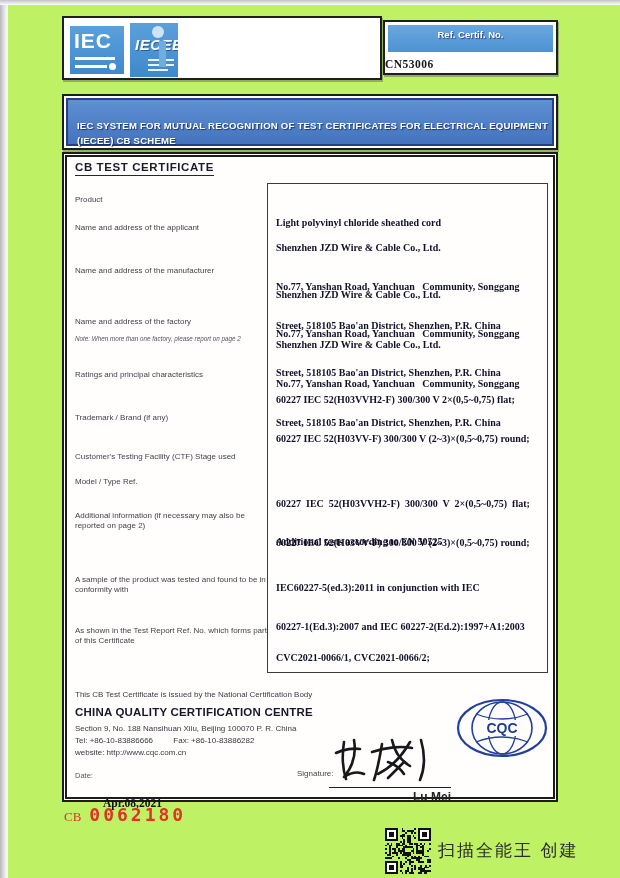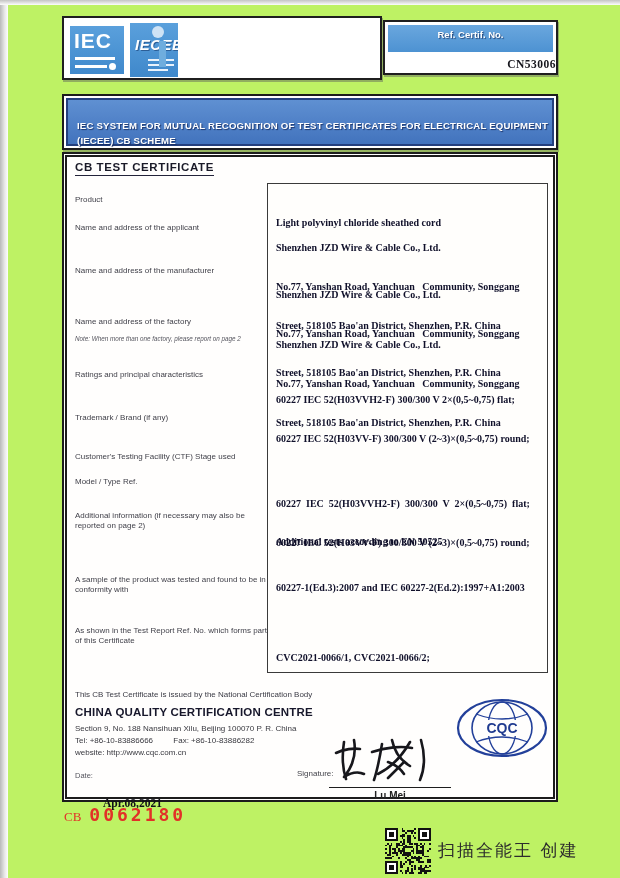--- a/index.html
+++ b/index.html
@@ -45,21 +45,21 @@
   .ref-box {
     position:absolute; left:383px; top:20px; width:175px; height:55px;
     background:#fff; border:2px solid #1f1f1f;
     box-shadow:1px 2px 0 rgba(90,90,90,.45);
   }
   .ref-label {
     margin:3px; height:27px; background:linear-gradient(180deg,#6aa7de,#4d92d2);
     color:#fff; font-size:9.5px; font-weight:bold; text-align:center; line-height:19px;
     text-shadow:1px 1px 1px rgba(30,60,110,.9);
   }
-  .ref-value { text-align:right; margin-top:6px; font-family:"Liberation Serif","DejaVu Serif",serif;
+  .ref-value { text-align:left; margin-top:6px; font-family:"Liberation Serif","DejaVu Serif",serif;
     font-size:11.5px; font-weight:bold; color:#16161d; letter-spacing:.5px; }
 
   
   .banner-wrap {
     position:absolute; left:62px; top:94px; width:496px; height:56px;
     border:2px solid #1d1d1d; background:#fff; padding:2px;
     box-shadow:1px 2px 0 rgba(90,90,90,.4);
   }
   .banner {
     width:100%; height:100%; background:linear-gradient(180deg,#5f90d2,#4273bd);
@@ -92,22 +92,22 @@
   .ncb-name { position:absolute; left:8px; top:549px; font-size:11.5px; font-weight:bold;
     color:#17172b; letter-spacing:.2px; }
   .ncb-small { position:absolute; left:8px; font-size:8px; color:#38383f; }
   .telfax span { margin-right:18px; }
 
   .cqc-logo { position:absolute; left:388px; top:540px; }
 
   .sig-label { position:absolute; left:230px; top:612px; font-size:8px; color:#44444c; }
   .sig-script { position:absolute; left:262px; top:576px; }
   .sig-line { position:absolute; left:262px; top:630px; width:122px; border-top:1.5px solid #1e1e1e; }
-  .sig-name { position:absolute; left:262px; top:633px; width:122px; text-align:center;
-    font-size:10px; font-weight:bold; color:#222; }
+  .sig-name { position:absolute; left:262px; top:633px; width:122px; text-align:right;
+    font-size:12px; font-weight:bold; color:#222; }
 
   .date-label { position:absolute; left:8px; top:614px; font-size:7.5px; color:#55555e; }
   .date-value { position:absolute; left:36px; top:640px; font-family:"Liberation Serif","DejaVu Serif",serif;
     font-size:11.5px; font-weight:bold; color:#101018; }
 
   
   .stamp { position:absolute; left:64px; top:804px; color:#e23128; white-space:nowrap; }
   .stamp-prefix { font-family:"Liberation Serif","DejaVu Serif",serif; font-size:13px; margin-right:8px; }
   .stamp-number { font-family:"DejaVu Sans Mono", monospace; font-size:18px; font-weight:600; letter-spacing:3px; }
 
@@ -191,20 +191,21 @@
         <div>60227 IEC 52(H03VV-F) 300/300 V (2~3)×(0,5~0,75) round;</div>
       </div>
       <div class="val" style="top:287px">
         <div>60227  IEC  52(H03VVH2-F)  300/300  V  2×(0,5~0,75)  flat;</div>
         <div>60227 IEC 52(H03VV-F) 300/300 V (2~3)×(0,5~0,75) round;</div>
       </div>
       <div class="val" style="top:325px">
         <div>Additional tests according to EN 50525</div>
       </div>
       <div class="val" style="top:371px">
+        <div>IEC60227-5(ed.3):2011 in conjunction with IEC</div>
         <div>60227-1(Ed.3):2007 and IEC 60227-2(Ed.2):1997+A1:2003</div>
       </div>
       <div class="val" style="top:441px">
         <div>CVC2021-0066/1, CVC2021-0066/2;</div>
       </div>
     </div>
 
     <div class="issued-line">This CB Test Certificate is issued by the National Certification Body</div>
     <div class="ncb-name">CHINA QUALITY CERTIFICATION CENTRE</div>
     <div class="ncb-small" style="top:567px">Section 9, No. 188 Nansihuan Xilu, Beijing 100070 P. R. China</div>

